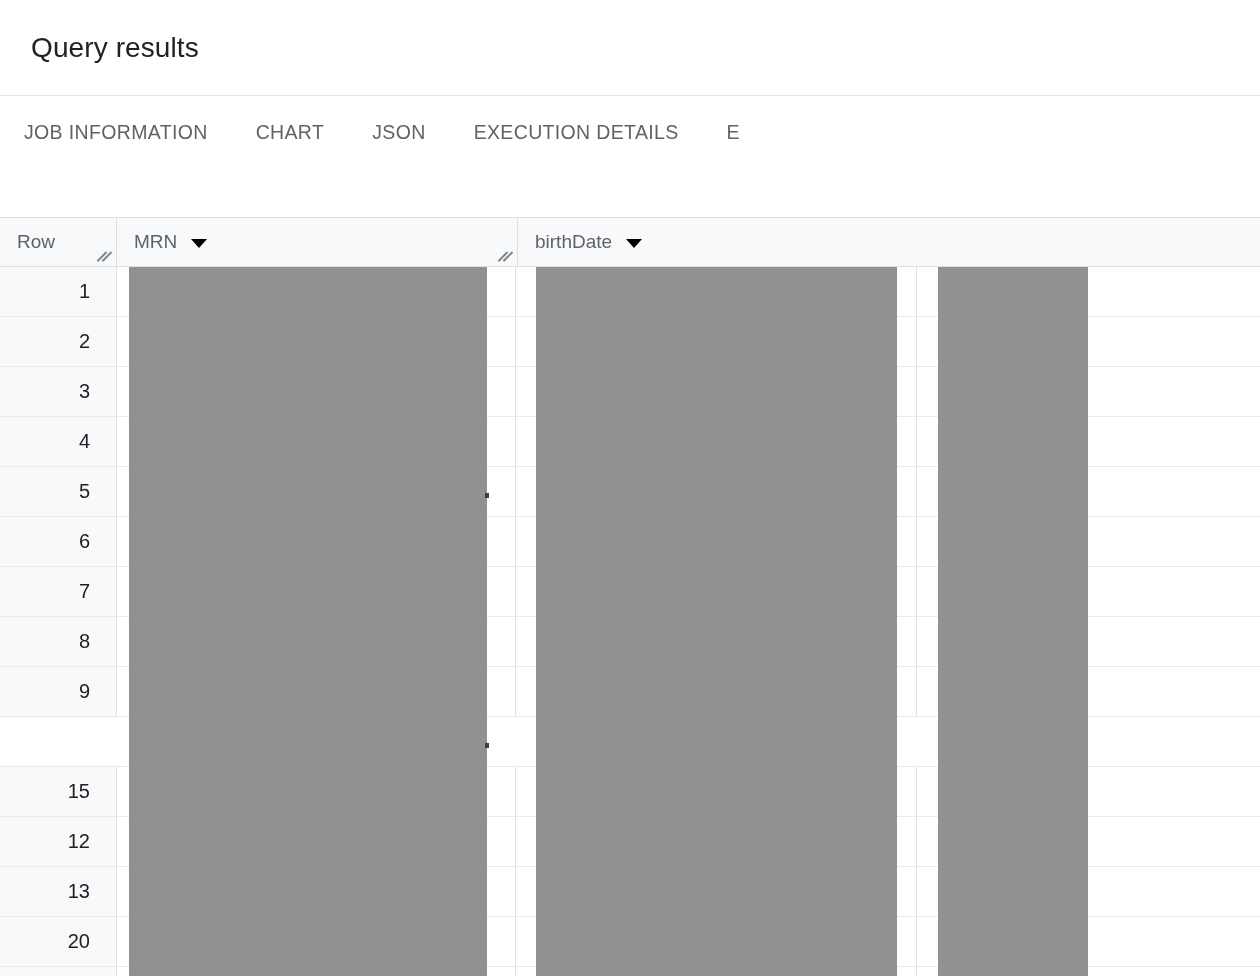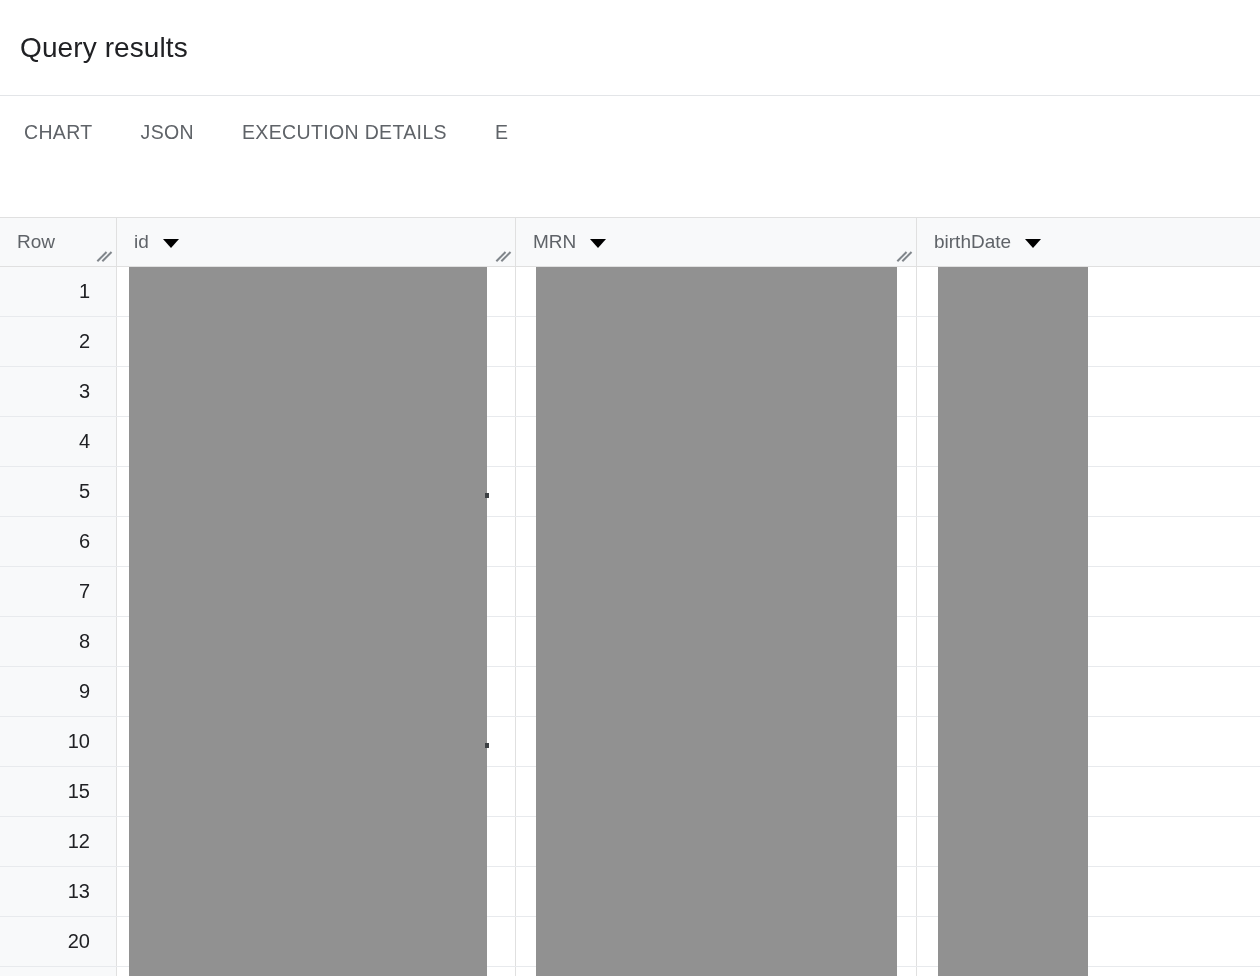--- a/index.html
+++ b/index.html
@@ -15,21 +15,21 @@
     color: #202124;
     -webkit-font-smoothing: antialiased;
   }
 
   
   .title-bar {
     height: 96px;
     box-sizing: border-box;
     display: flex;
     align-items: center;
-    padding-left: 20px;
+    padding-left: 31px;
     border-bottom: 1px solid #e3e5e8;
     background: #ffffff;
   }
   .page-title {
     font-size: 28px;
     font-weight: 400;
     letter-spacing: .1px;
     color: #202124;
     line-height: 1;
   }
@@ -214,20 +214,23 @@
 </style>
 </head>
 <body>
 
 <div class="title-bar">
   <div class="page-title">Query results</div>
 </div>
 
 <div class="tab-strip">
   <div class="tab">
+    <span>JOB INFORMATION</span>
+  </div>
+  <div class="tab">
     <span>CHART</span>
   </div>
   <div class="tab">
     <span>JSON</span>
   </div>
   <div class="tab">
     <span>EXECUTION DETAILS</span>
   </div>
   <div class="tab clipped">
     <span>E</span>
@@ -235,25 +238,20 @@
 </div>
 
 <div class="grid">
 
   <div class="grid-header">
     <div class="hcell row-head">
       <span>Row</span>
       <span class="grip"></span>
     </div>
 
-    <div class="hcell col-id">
-      <span>id</span>
-      <span class="caret"></span>
-      <span class="grip"></span>
-    </div>
 
     <div class="hcell col-mrn">
       <span>MRN</span>
       <span class="caret"></span>
       <span class="grip"></span>
     </div>
 
     <div class="hcell col-birth">
       <span>birthDate</span>
       <span class="caret"></span>
@@ -310,21 +308,20 @@
           <div class="cell c-mrn"></div>
           <div class="cell c-birth"></div>
         </div>
         <div class="grid-row">
           <div class="rowno">9</div>
           <div class="cell c-id"></div>
           <div class="cell c-mrn"></div>
           <div class="cell c-birth"></div>
         </div>
         <div class="grid-row">
-          <div class="rowno">10</div>
           <div class="cell c-id"></div>
           <div class="cell c-mrn"></div>
           <div class="cell c-birth"></div>
         </div>
         <div class="grid-row">
           <div class="rowno">15</div>
           <div class="cell c-id"></div>
           <div class="cell c-mrn"></div>
           <div class="cell c-birth"></div>
         </div>

